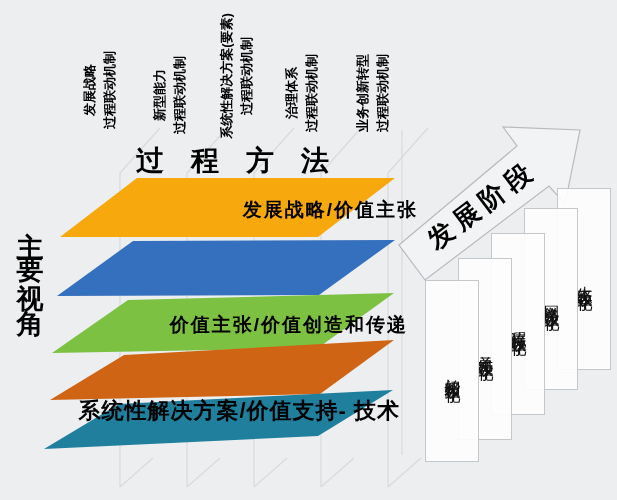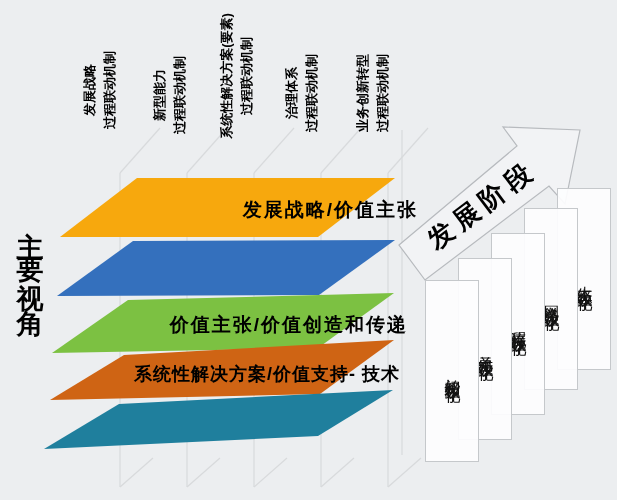--- a/index.html
+++ b/index.html
@@ -1,21 +1,21 @@
 <!DOCTYPE html>
 <html><head>
 <meta charset="utf-8">
 <style>
   html,body{margin:0;padding:0;}
   body{font-family:"Liberation Sans","DejaVu Sans",sans-serif;background:#d9dbdd;}
   #stage{position:relative;width:617px;height:500px;background:#eceef0;overflow:hidden;}
   #bg-svg{position:absolute;left:0;top:0;z-index:1;}
   .txt{position:absolute;color:#000;z-index:3;}
   .band-label{font-weight:700;font-size:19px;letter-spacing:2px;text-align:right;white-space:nowrap;}
-  .band-label.small{font-size:18px;letter-spacing:1px;}
+  .band-label.small{font-size:22px;letter-spacing:1px;margin-top:34px;}
   .top-label{font-weight:700;font-size:13px;line-height:1.5;text-align:center;white-space:nowrap;transform:translate(-50%,-50%) rotate(-90deg);}
   .vert-title{font-weight:700;font-size:27px;writing-mode:vertical-rl;text-orientation:upright;letter-spacing:26px;}
   .h-title{font-weight:700;font-size:28px;letter-spacing:27px;white-space:nowrap;}
   .arrow-label{font-weight:700;font-size:26px;letter-spacing:6px;white-space:nowrap;transform:translate(-50%,-50%) rotate(-37deg);}
   .stage-bar{position:absolute;width:52px;height:180px;background:rgba(253,253,254,0.93);
     border:1px solid #c5c8cb;display:flex;align-items:center;justify-content:center;}
   .stage-bar span{writing-mode:vertical-rl;text-orientation:upright;font-size:16px;letter-spacing:2px;color:#111;}
 </style>
 </head>
 <body>
@@ -47,20 +47,21 @@
 
     <polygon points="137,178 395,178 318,237 60,237" fill="#F7A80D"></polygon>
     <polygon points="133,241 395,240 319,295 57,296" fill="#3470BD"></polygon>
     <polygon points="128,300 394,293 318,348 52,353" fill="#7CC142"></polygon>
     <polygon points="124,355 394,340 320,394 50,400" fill="#CF6414"></polygon>
     <polygon points="119,404 393,390 318,436 44,449" fill="#1F7F9D"></polygon>
   </svg>
 
   <div class="txt vert-title" style="left:12px;top:210px;height:215px;">主要视角</div>
 
+  <div class="txt h-title" style="left:136px;top:142px;">过程方法</div>
 
   <div class="txt top-label" style="left:99px;top:90px;">
     <div>发展战略</div>
     <div>过程联动机制</div>
   </div>
   <div class="txt top-label" style="left:169px;top:95px;">
     <div>新型能力</div>
     <div>过程联动机制</div>
   </div>
   <div class="txt top-label" style="left:236px;top:76px;">

